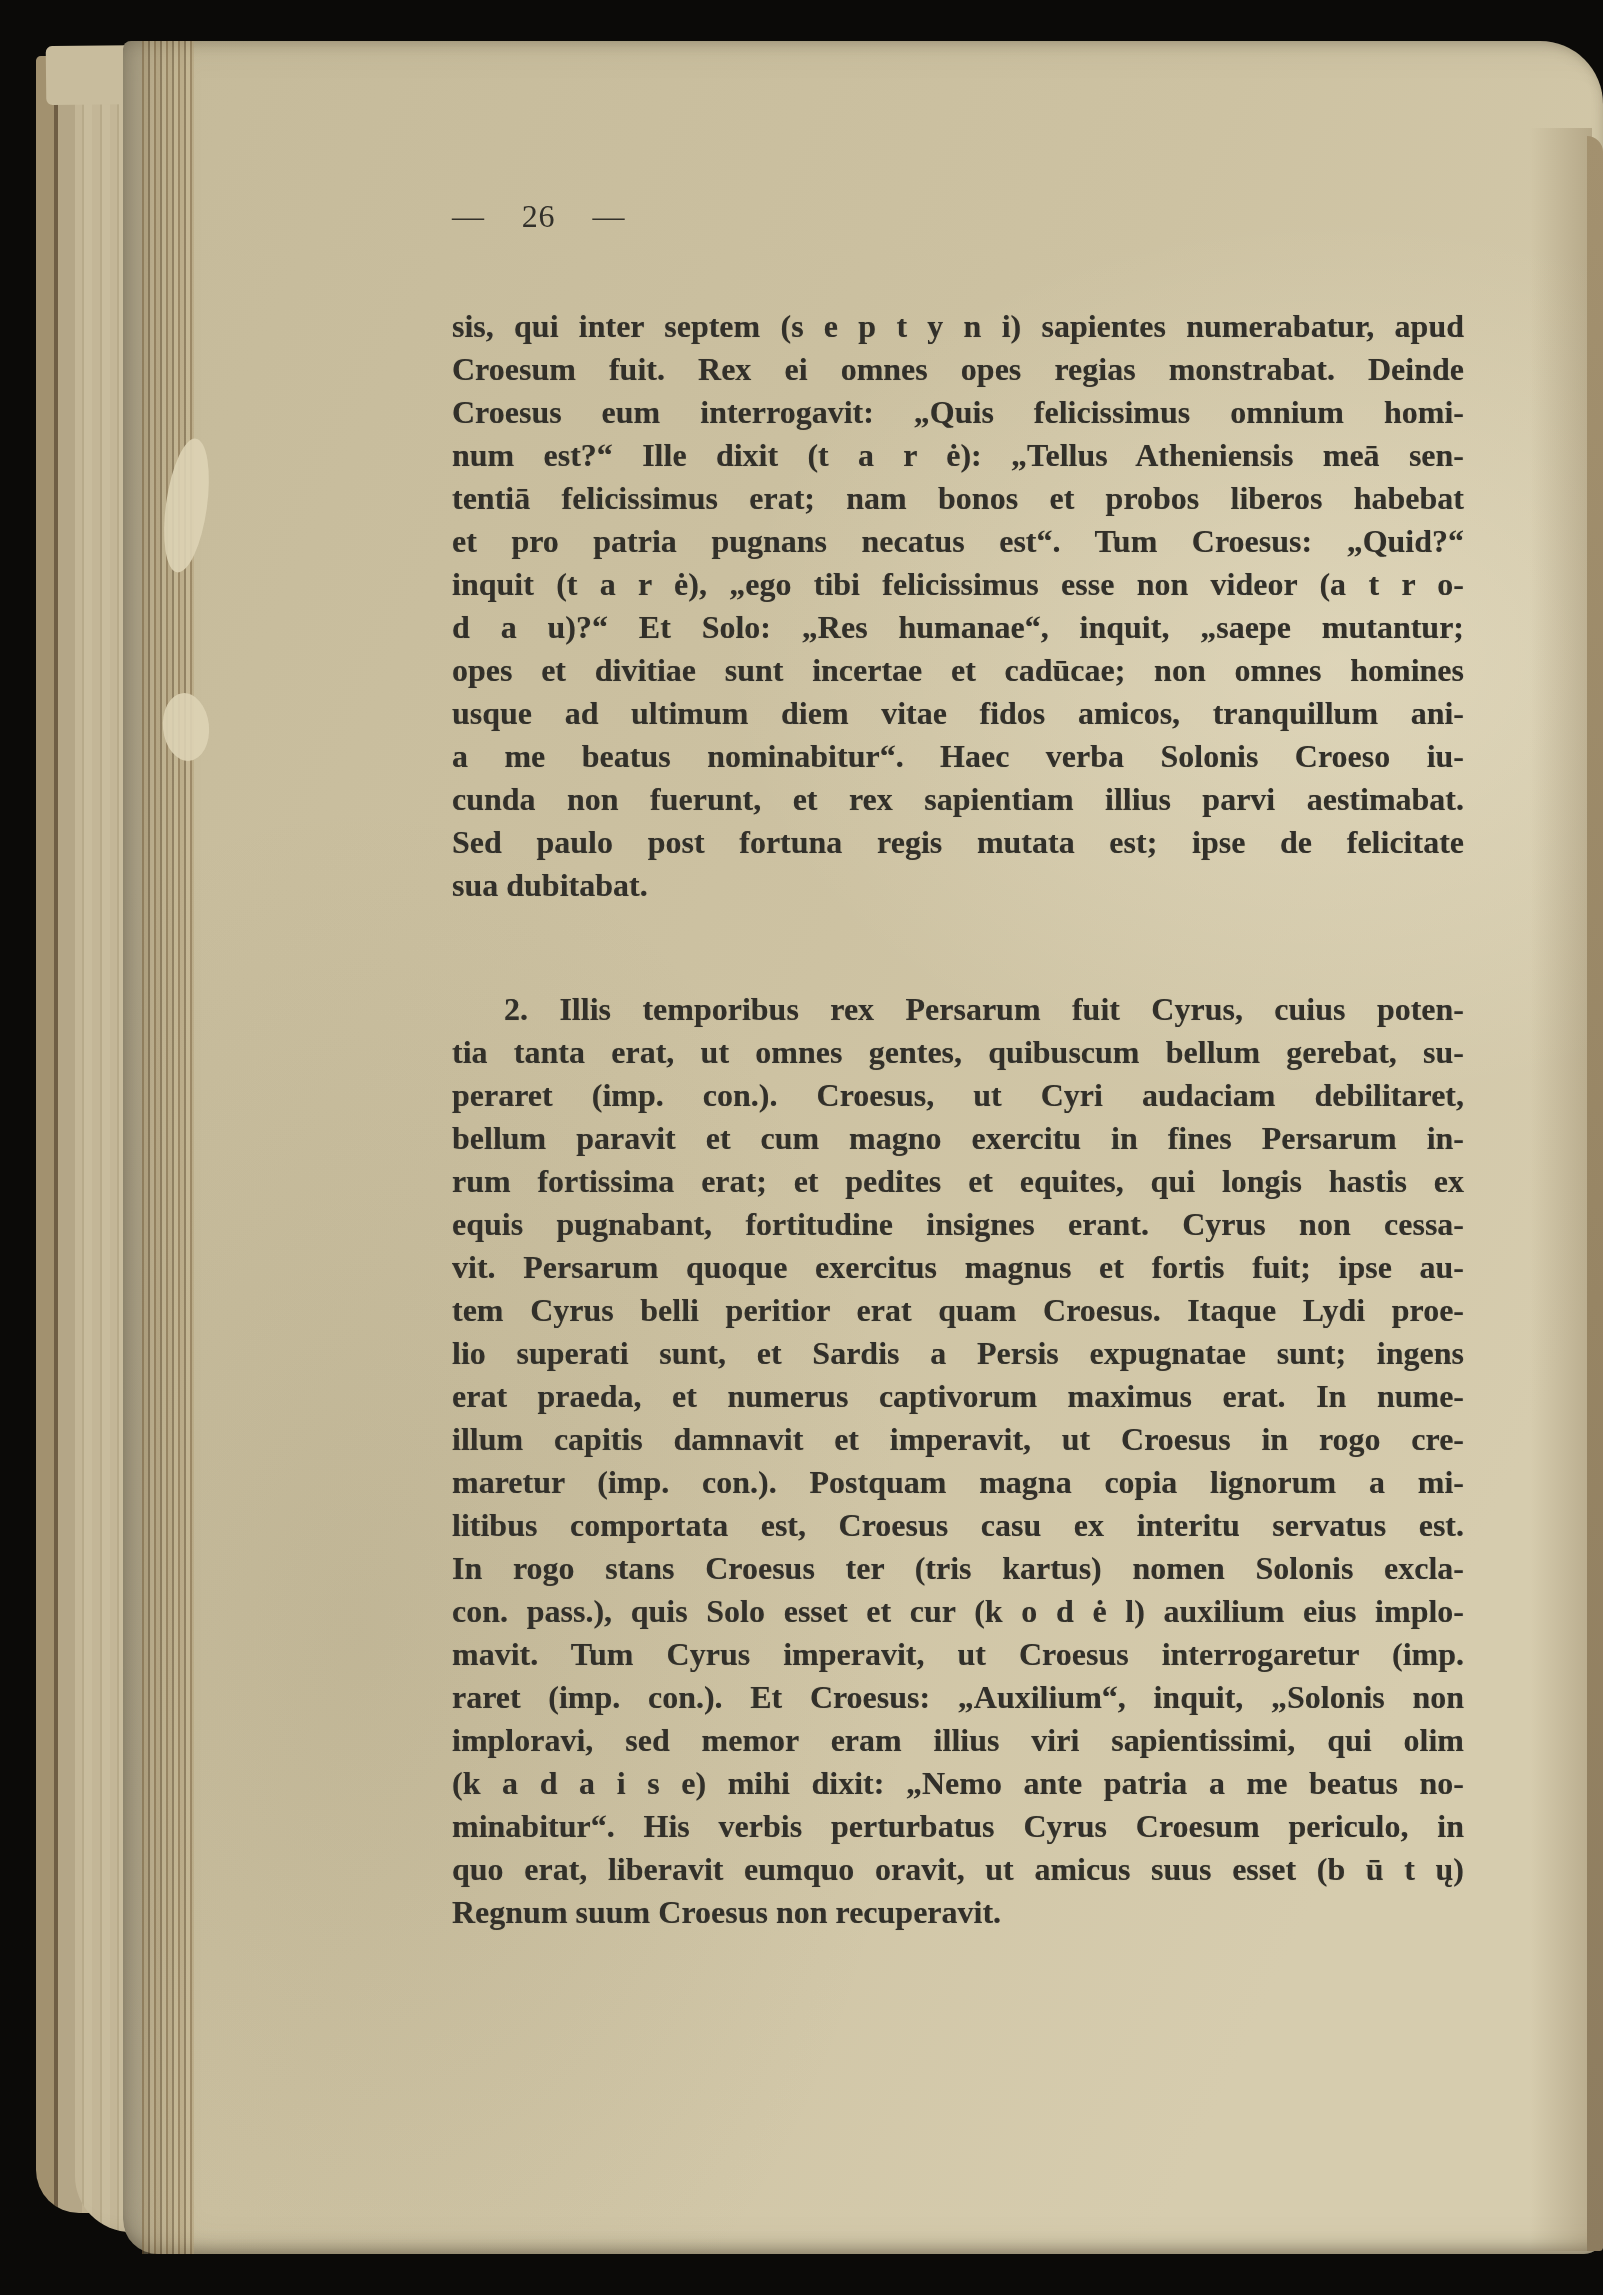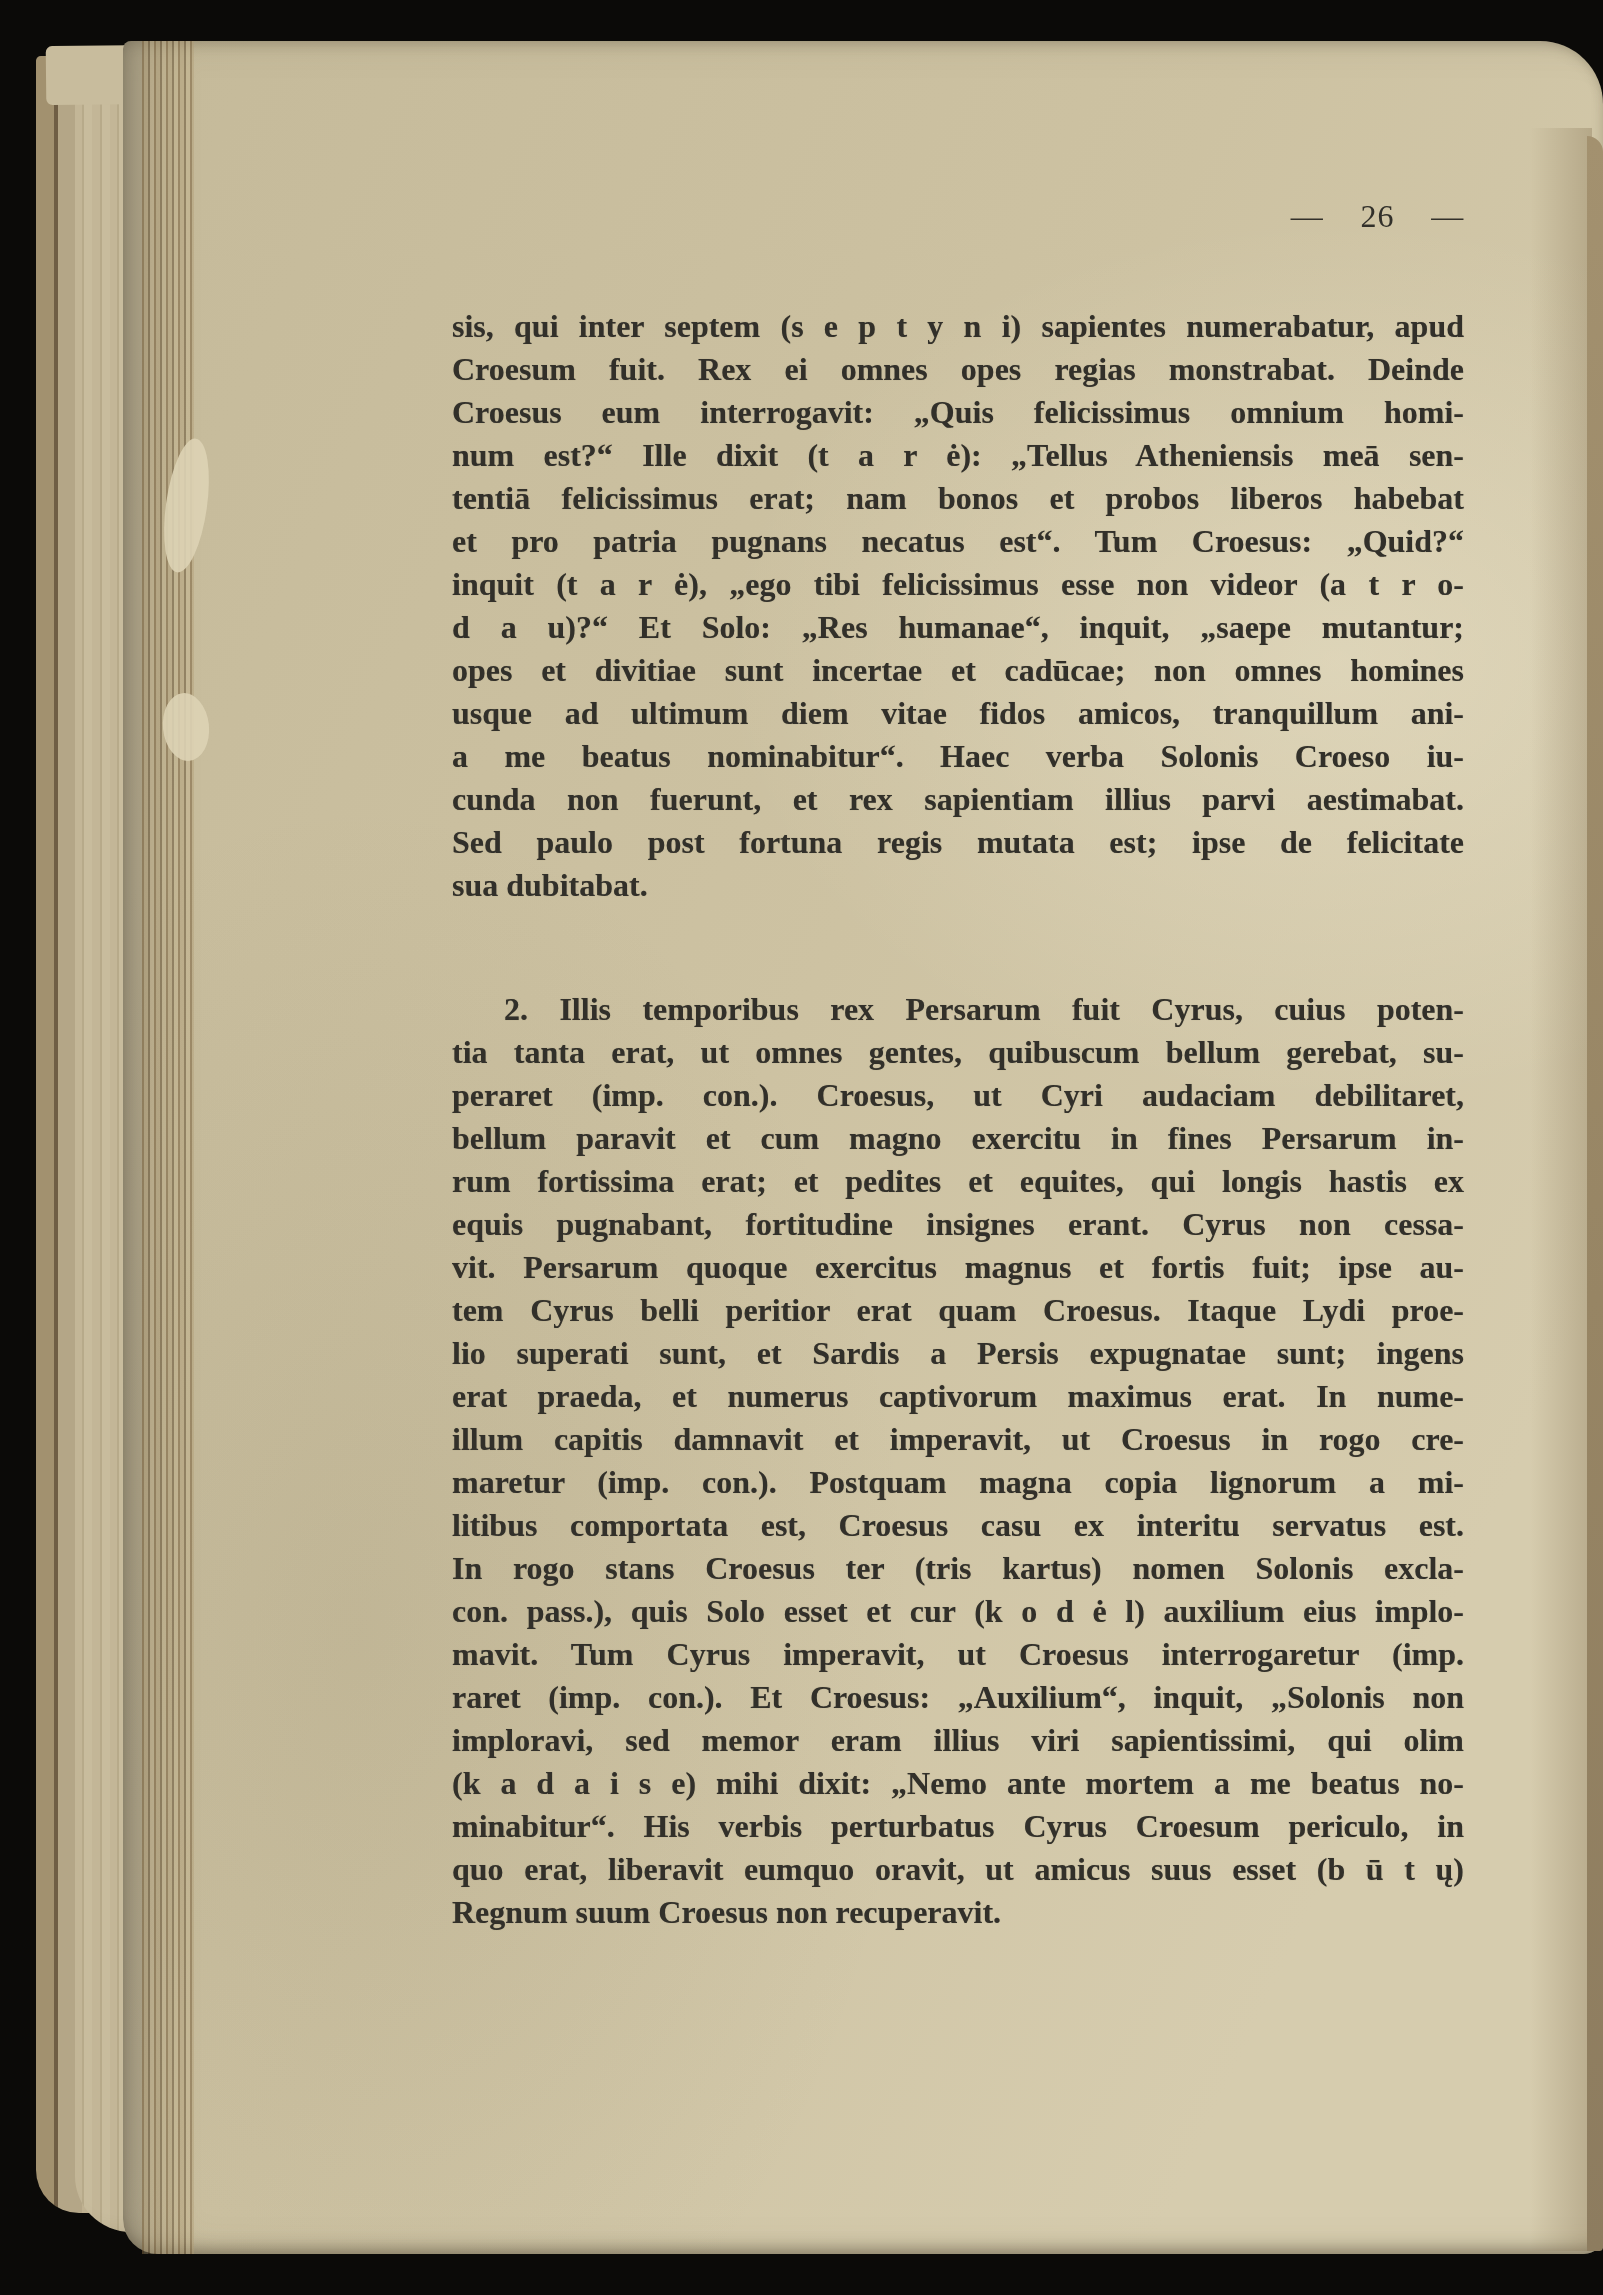--- a/index.html
+++ b/index.html
@@ -40,21 +40,21 @@
 
   
   .fore-shade{position:absolute;right:11px;top:87px;bottom:3.2px;width:62px;
     background:linear-gradient(90deg,rgba(130,112,80,0),rgba(130,112,80,.35));}
   .fore-edge{position:absolute;right:0;top:95px;bottom:3.2px;width:16px;
     background:linear-gradient(180deg,#a3916f,#978564 55%,#8d7c5f);
     border-radius:0 48px 11px 0;}
 
   
   .content{position:absolute;left:329px;top:0;width:1012px;color:#32302a;}
-  .page-number{position:absolute;top:157px;width:100%;text-align:right;
+  .page-number{position:absolute;top:157px;width:100%;text-align:left;
     font-size:32px;letter-spacing:0.8px;}
   .page-number .num{margin:0 37px;}
   .para{position:absolute;width:100%;font-size:32px;line-height:43px;
     text-shadow:0 0 0.8px rgba(50,45,35,.35);}
   .para-1{top:264px;}
   .para-2{top:947px;}
   .line{text-align:justify;text-align-last:justify;font-weight:bold;}
   .para .line:last-child{text-align-last:left;}
   .para-2 .line:first-child{text-indent:52px;}
 </style>
@@ -106,21 +106,21 @@
           <div class="line">lio superati sunt, et Sardis a Persis expugnatae sunt; ingens</div>
           <div class="line">erat praeda, et numerus captivorum maximus erat. In nume-</div>
           <div class="line">illum capitis damnavit et imperavit, ut Croesus in rogo  cre-</div>
           <div class="line">maretur (imp. con.). Postquam magna copia lignorum a  mi-</div>
           <div class="line">litibus comportata est, Croesus casu ex interitu servatus est.</div>
           <div class="line">In rogo stans Croesus ter (tris kartus) nomen Solonis excla-</div>
           <div class="line">con. pass.), quis Solo esset et cur (k o d ė l) auxilium  eius  implo-</div>
           <div class="line">mavit. Tum Cyrus imperavit, ut Croesus interrogaretur (imp.</div>
           <div class="line">raret (imp. con.). Et Croesus: „Auxilium“, inquit, „Solonis non</div>
           <div class="line">imploravi, sed memor eram illius viri sapientissimi,  qui olim</div>
-          <div class="line">(k a d a i s e) mihi dixit: „Nemo ante mortem a me beatus no-</div>
+          <div class="line">(k a d a i s e) mihi dixit: „Nemo ante patria a me beatus no-</div>
           <div class="line">minabitur“. His verbis perturbatus  Cyrus Croesum  periculo, in</div>
           <div class="line">quo erat, liberavit eumquo oravit, ut amicus suus esset (b ū t ų)</div>
           <div class="line">Regnum suum Croesus non recuperavit.</div>
         </div>
     </div>
   </div>
 </div>
 
 
 </body></html>

